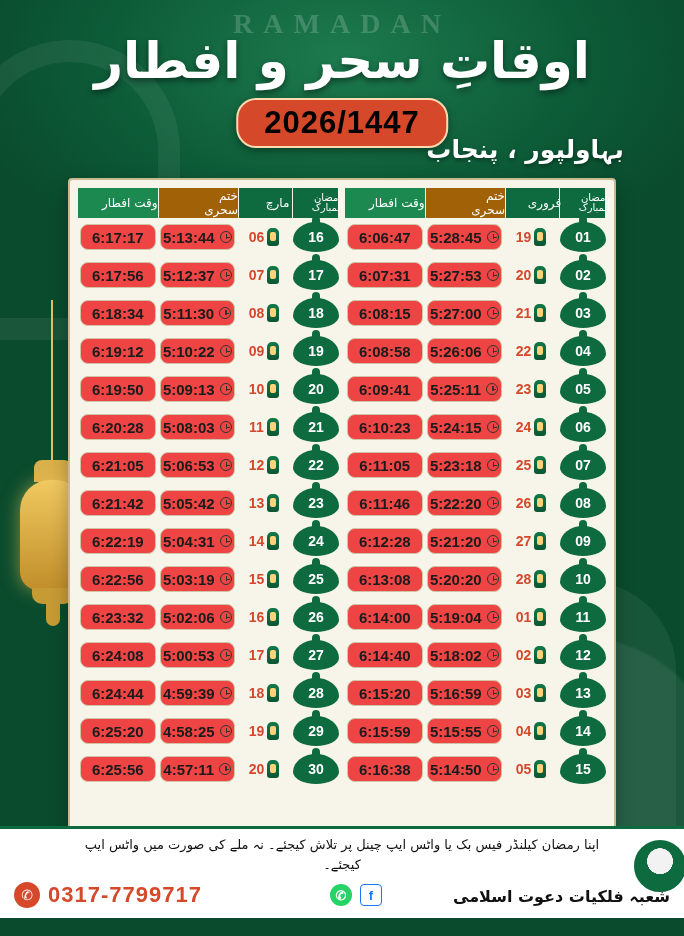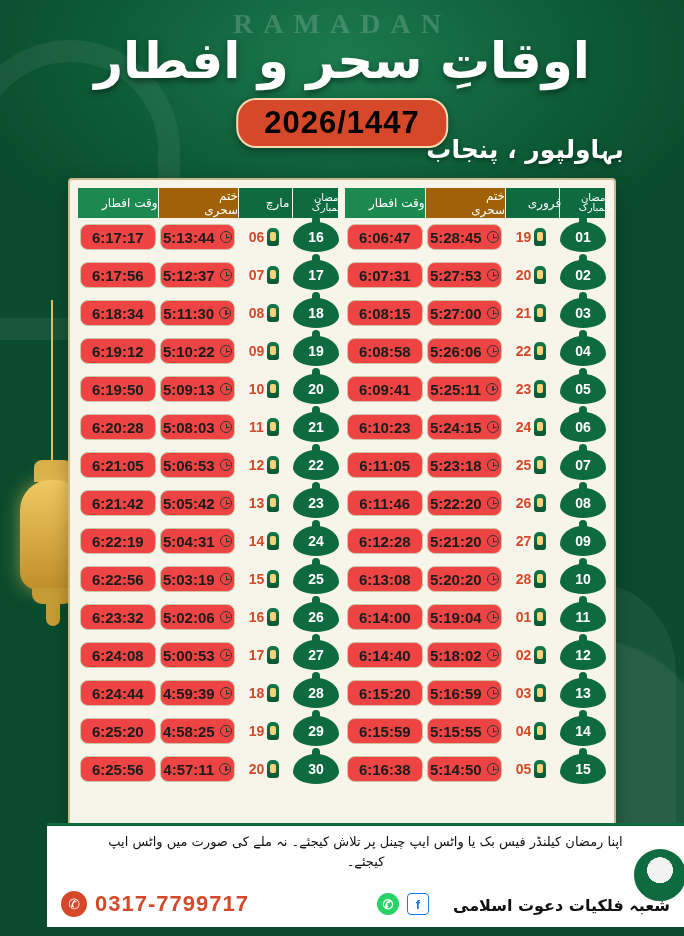--- a/index.html
+++ b/index.html
@@ -158,24 +158,23 @@
   }
   .tbox .clock::after{
     content:""; position:absolute; left:5px; top:2px; width:1.4px; height:5px; background:#333;
   }
   .tbox .clock::before{
     content:""; position:absolute; left:5px; top:5px; width:4px; height:1.4px; background:#333;
   }
 
   
   .footer {
-    position:absolute; left:0; right:0; bottom:9px; height:104px;
+    position:absolute; left:0; right:0; bottom:18px; height:92px;
     background:#ffffff;
     border-top:3px solid #0d6b3f;
-    margin-left:47px;
   }
   .footer .note {
     position:absolute; top:6px; left:10px; right:10px;
     text-align:center; direction:rtl;
     font-family:"DejaVu Sans", sans-serif;
     font-size:13px; color:#111; line-height:1.55;
   }
   .footer .phone-wrap {
     position:absolute; left:14px; bottom:10px; display:flex; align-items:center; gap:8px;
   }

